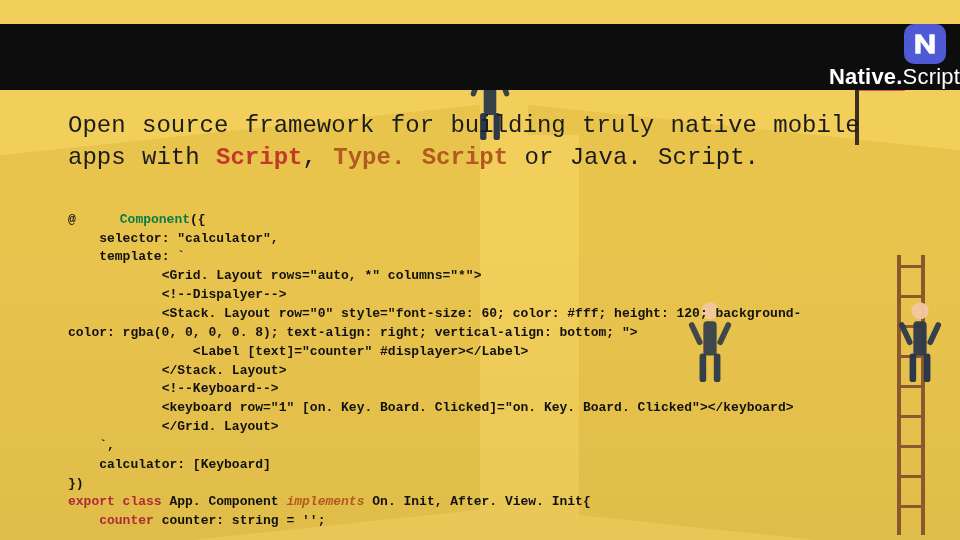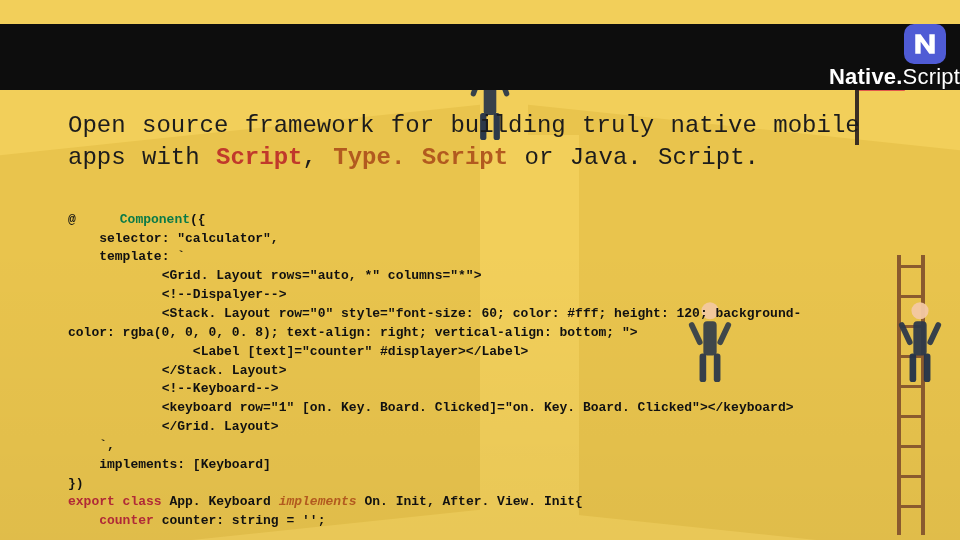--- a/index.html
+++ b/index.html
@@ -233,19 +233,19 @@
 <span>            &lt;Grid. Layout rows="auto, *" columns="*"&gt;</span>
 <span>            &lt;!--Dispalyer--&gt;</span>
 <span>            &lt;Stack. Layout row="0" style="font-size: 60; color: #fff; height: 120; background-</span>
 <span>color: rgba(0, 0, 0, 0. 8); text-align: right; vertical-align: bottom; "&gt;</span>
 <span>                &lt;Label [text]="counter" #displayer&gt;&lt;/Label&gt;</span>
 <span>            &lt;/Stack. Layout&gt;</span>
 <span>            &lt;!--Keyboard--&gt;</span>
 <span>            &lt;keyboard row="1" [on. Key. Board. Clicked]="on. Key. Board. Clicked"&gt;&lt;/keyboard&gt;</span>
 <span>            &lt;/Grid. Layout&gt;</span>
 <span>    `,</span>
-<span>    implements: [Keyboard]</span>
+<span>    calculator: [Keyboard]</span>
 <span>})</span>
-<span class="tok-kw">export </span><span class="tok-kw">class </span><span>App. Keyboard </span><span class="tok-kw2">implements </span><span>On. Init, After. View. Init{</span>
+<span class="tok-kw">export </span><span class="tok-kw">class </span><span>App. Component </span><span class="tok-kw2">implements </span><span>On. Init, After. View. Init{</span>
 <span class="tok-kw">    counter </span><span>counter: string = '';</span></div>
   </div>
 
 </div>
 
 </body></html>

